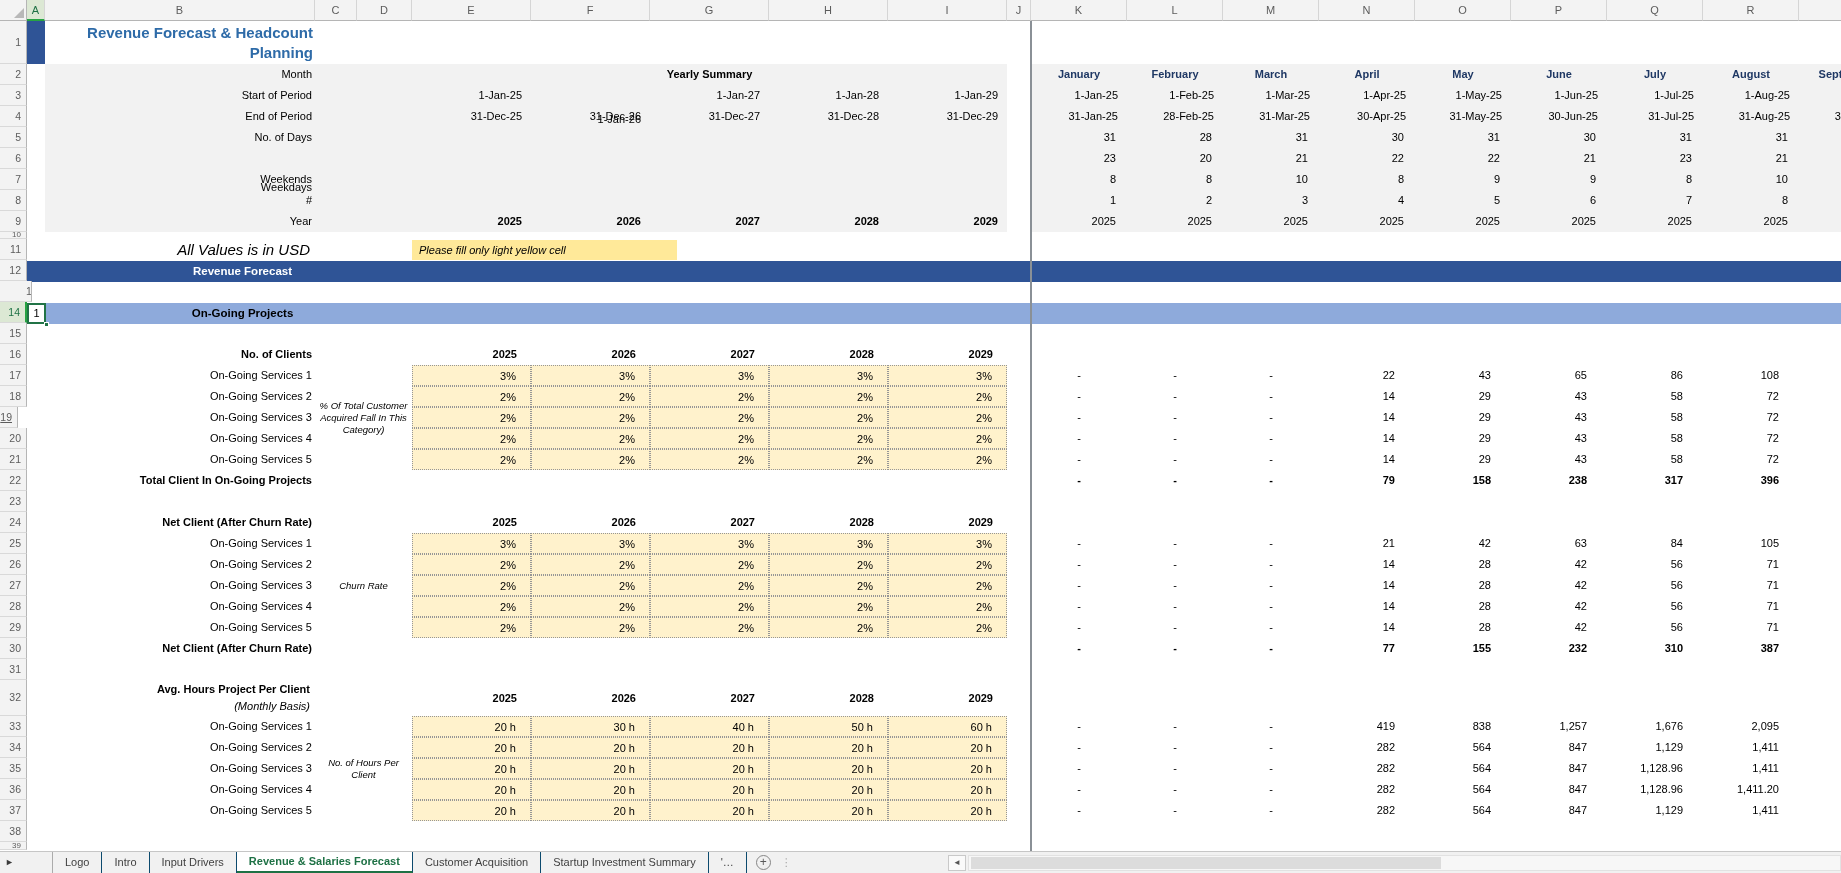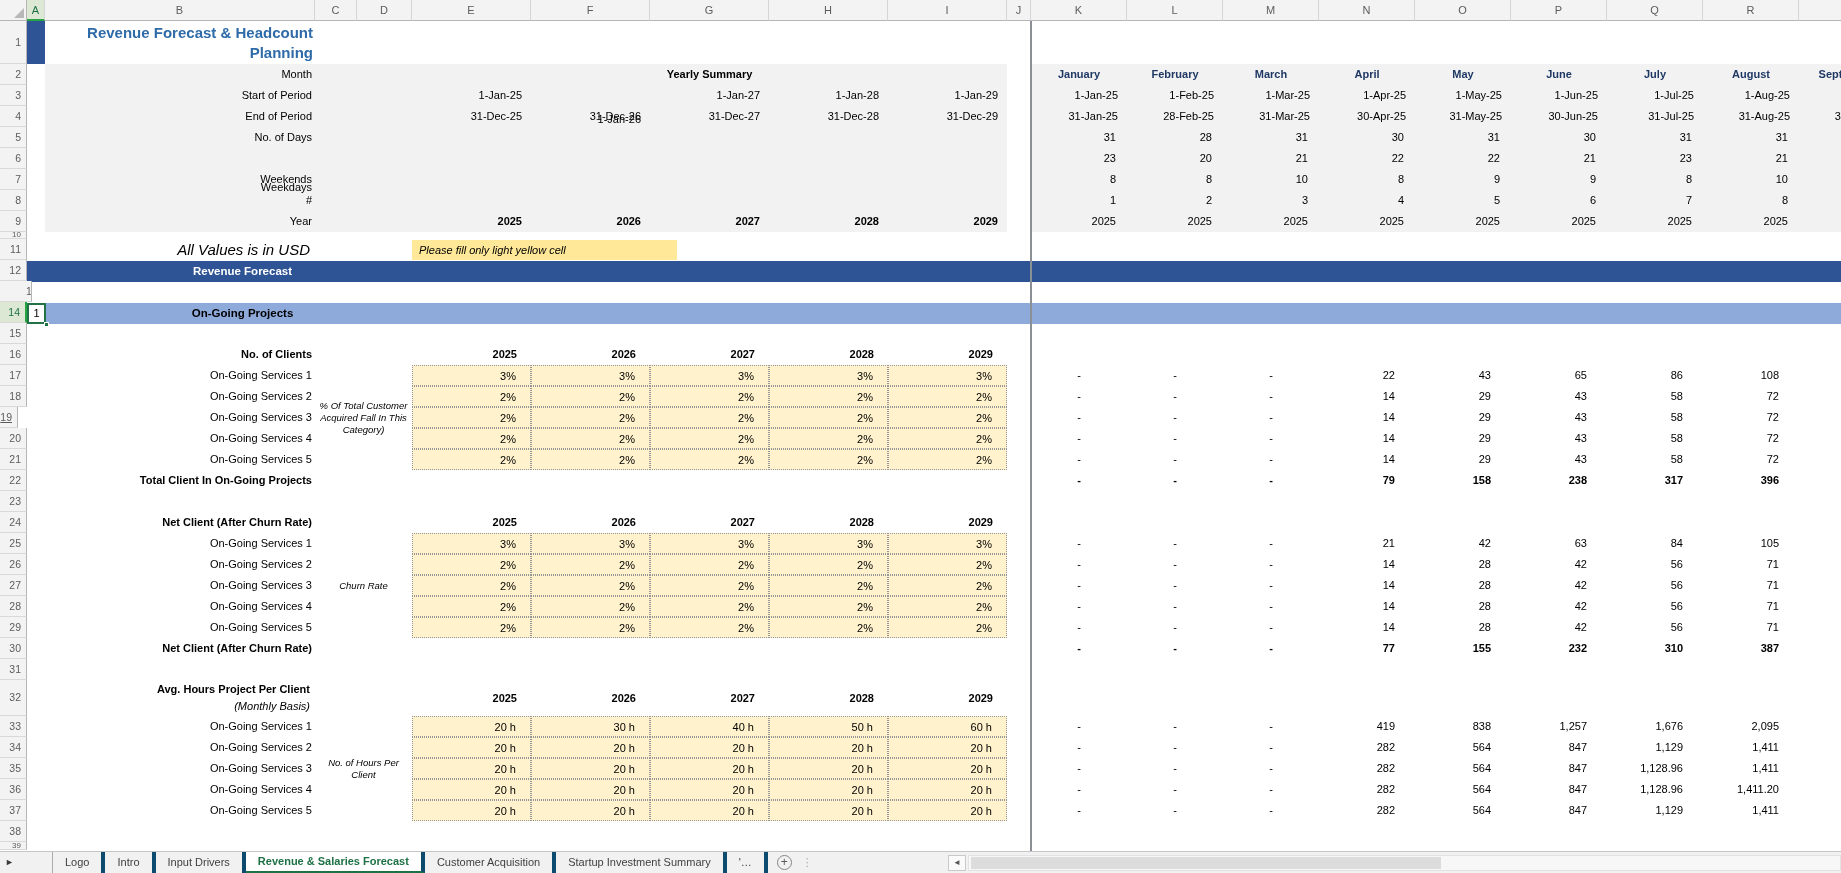--- a/index.html
+++ b/index.html
@@ -54,21 +54,21 @@
   .selcell{left:27px;top:303px;width:19px;height:21px;background:#fff;border:2px solid #217346;
            text-align:center;line-height:17px;font-size:11px;z-index:20;}
   .handle{left:44px;top:322px;width:5px;height:5px;background:#217346;border:1px solid #fff;z-index:21;}
   .divider{left:1030px;top:0;width:2px;height:851px;background:#8a9096;z-index:40;}
 
   
   .tabbar{position:absolute;left:0;top:851px;width:1841px;height:22px;background:#F1F1F1;
           border-top:1px solid #c6c6c6;box-sizing:border-box;z-index:70;}
   .navbtn{position:absolute;left:5px;top:0;line-height:21px;font-size:9px;color:#3b3b3b;}
   .tabs{position:absolute;left:52px;top:0;height:21px;display:flex;}
-  .tab{padding:0 12px;line-height:21px;font-size:11px;color:#3f3f3f;border-right:4px solid #0c4a6e;
+  .tab{padding:0 12px;line-height:21px;font-size:11px;color:#3f3f3f;border-right:1px solid #0c4a6e;
        white-space:nowrap;box-sizing:border-box;}
   .tab:first-child{border-left:1px solid #ababab;}
   .tab.active{background:#fff;color:#1E7145;font-weight:bold;border-bottom:2px solid #1E7145;line-height:19px;}
   .plusbtn{width:15px;height:15px;margin:3px 0 0 9px;border:1px solid #868686;border-radius:50%;color:#595959;
            font-size:12px;line-height:13px;text-align:center;box-sizing:border-box;}
   .splitdots{margin-left:10px;line-height:21px;color:#a8a8a8;font-size:11px;}
   .hsarrow{position:absolute;left:948px;top:3px;width:18px;height:16px;background:#fafafa;border:1px solid #c9c9c9;
            box-sizing:border-box;text-align:center;line-height:14px;font-size:8px;color:#555;}
   .hstrack{position:absolute;left:968px;top:3px;width:873px;height:16px;background:#f7f7f7;
            border:1px solid #e2e2e2;box-sizing:border-box;}

